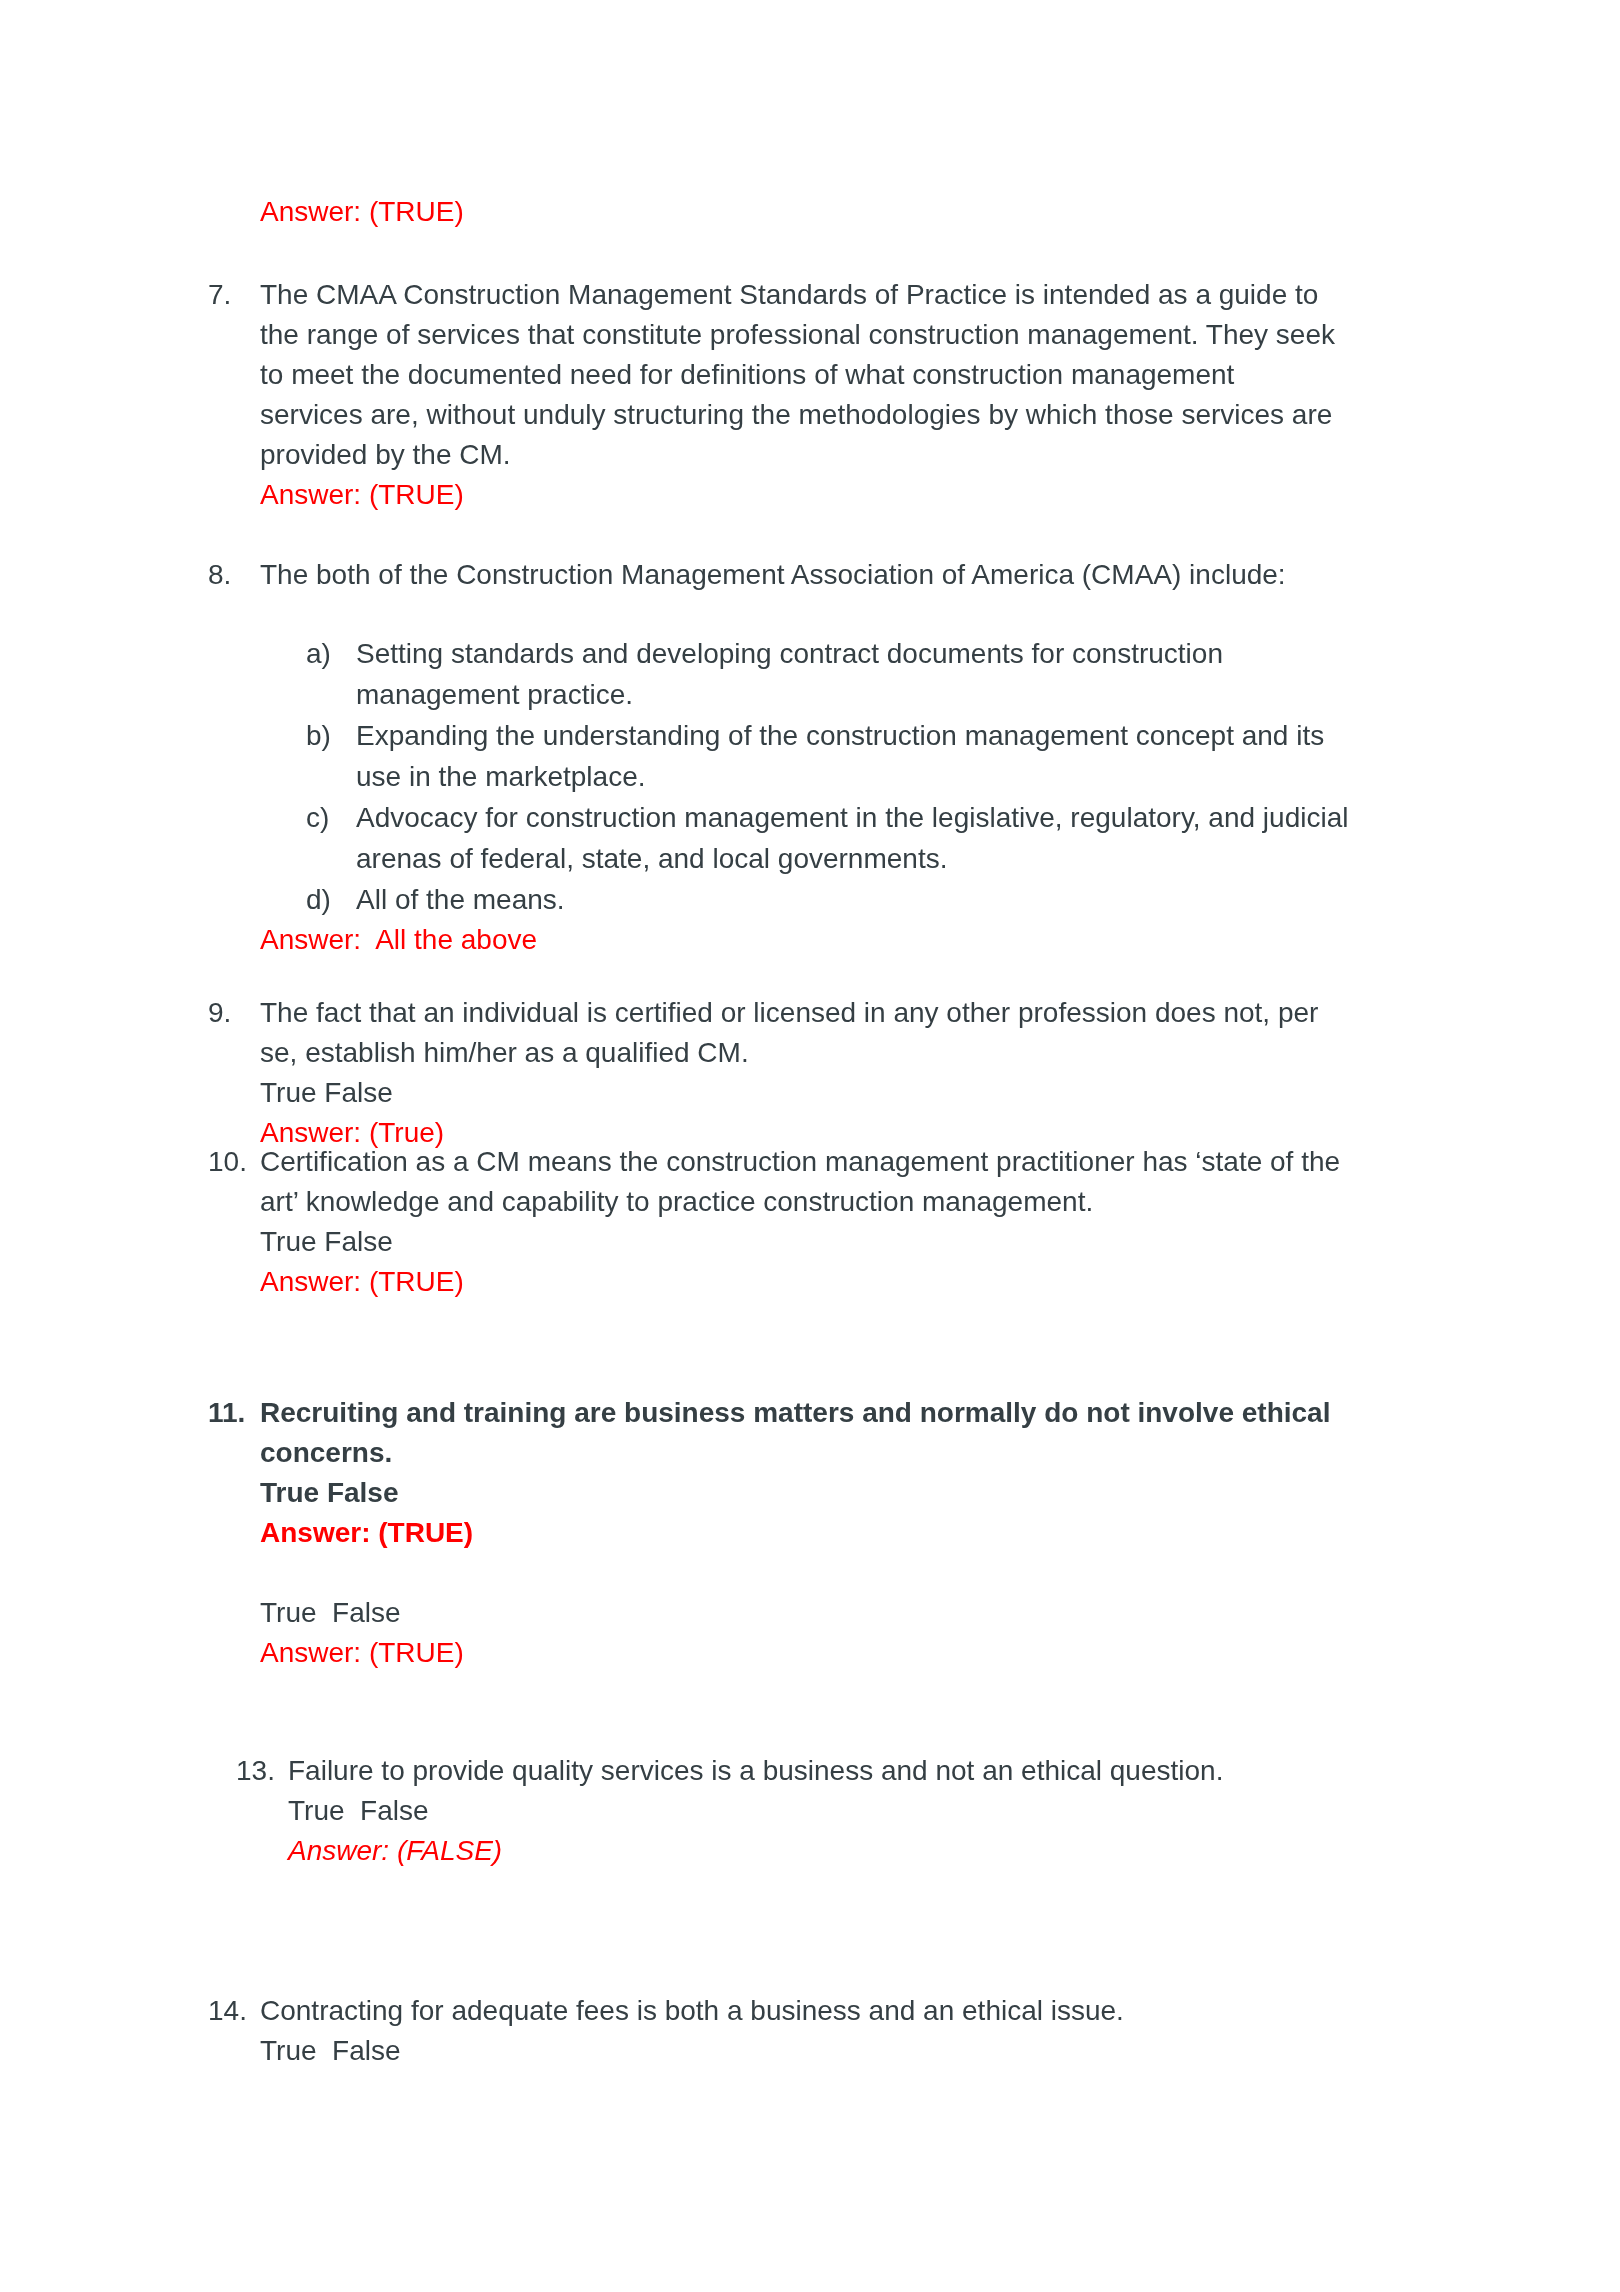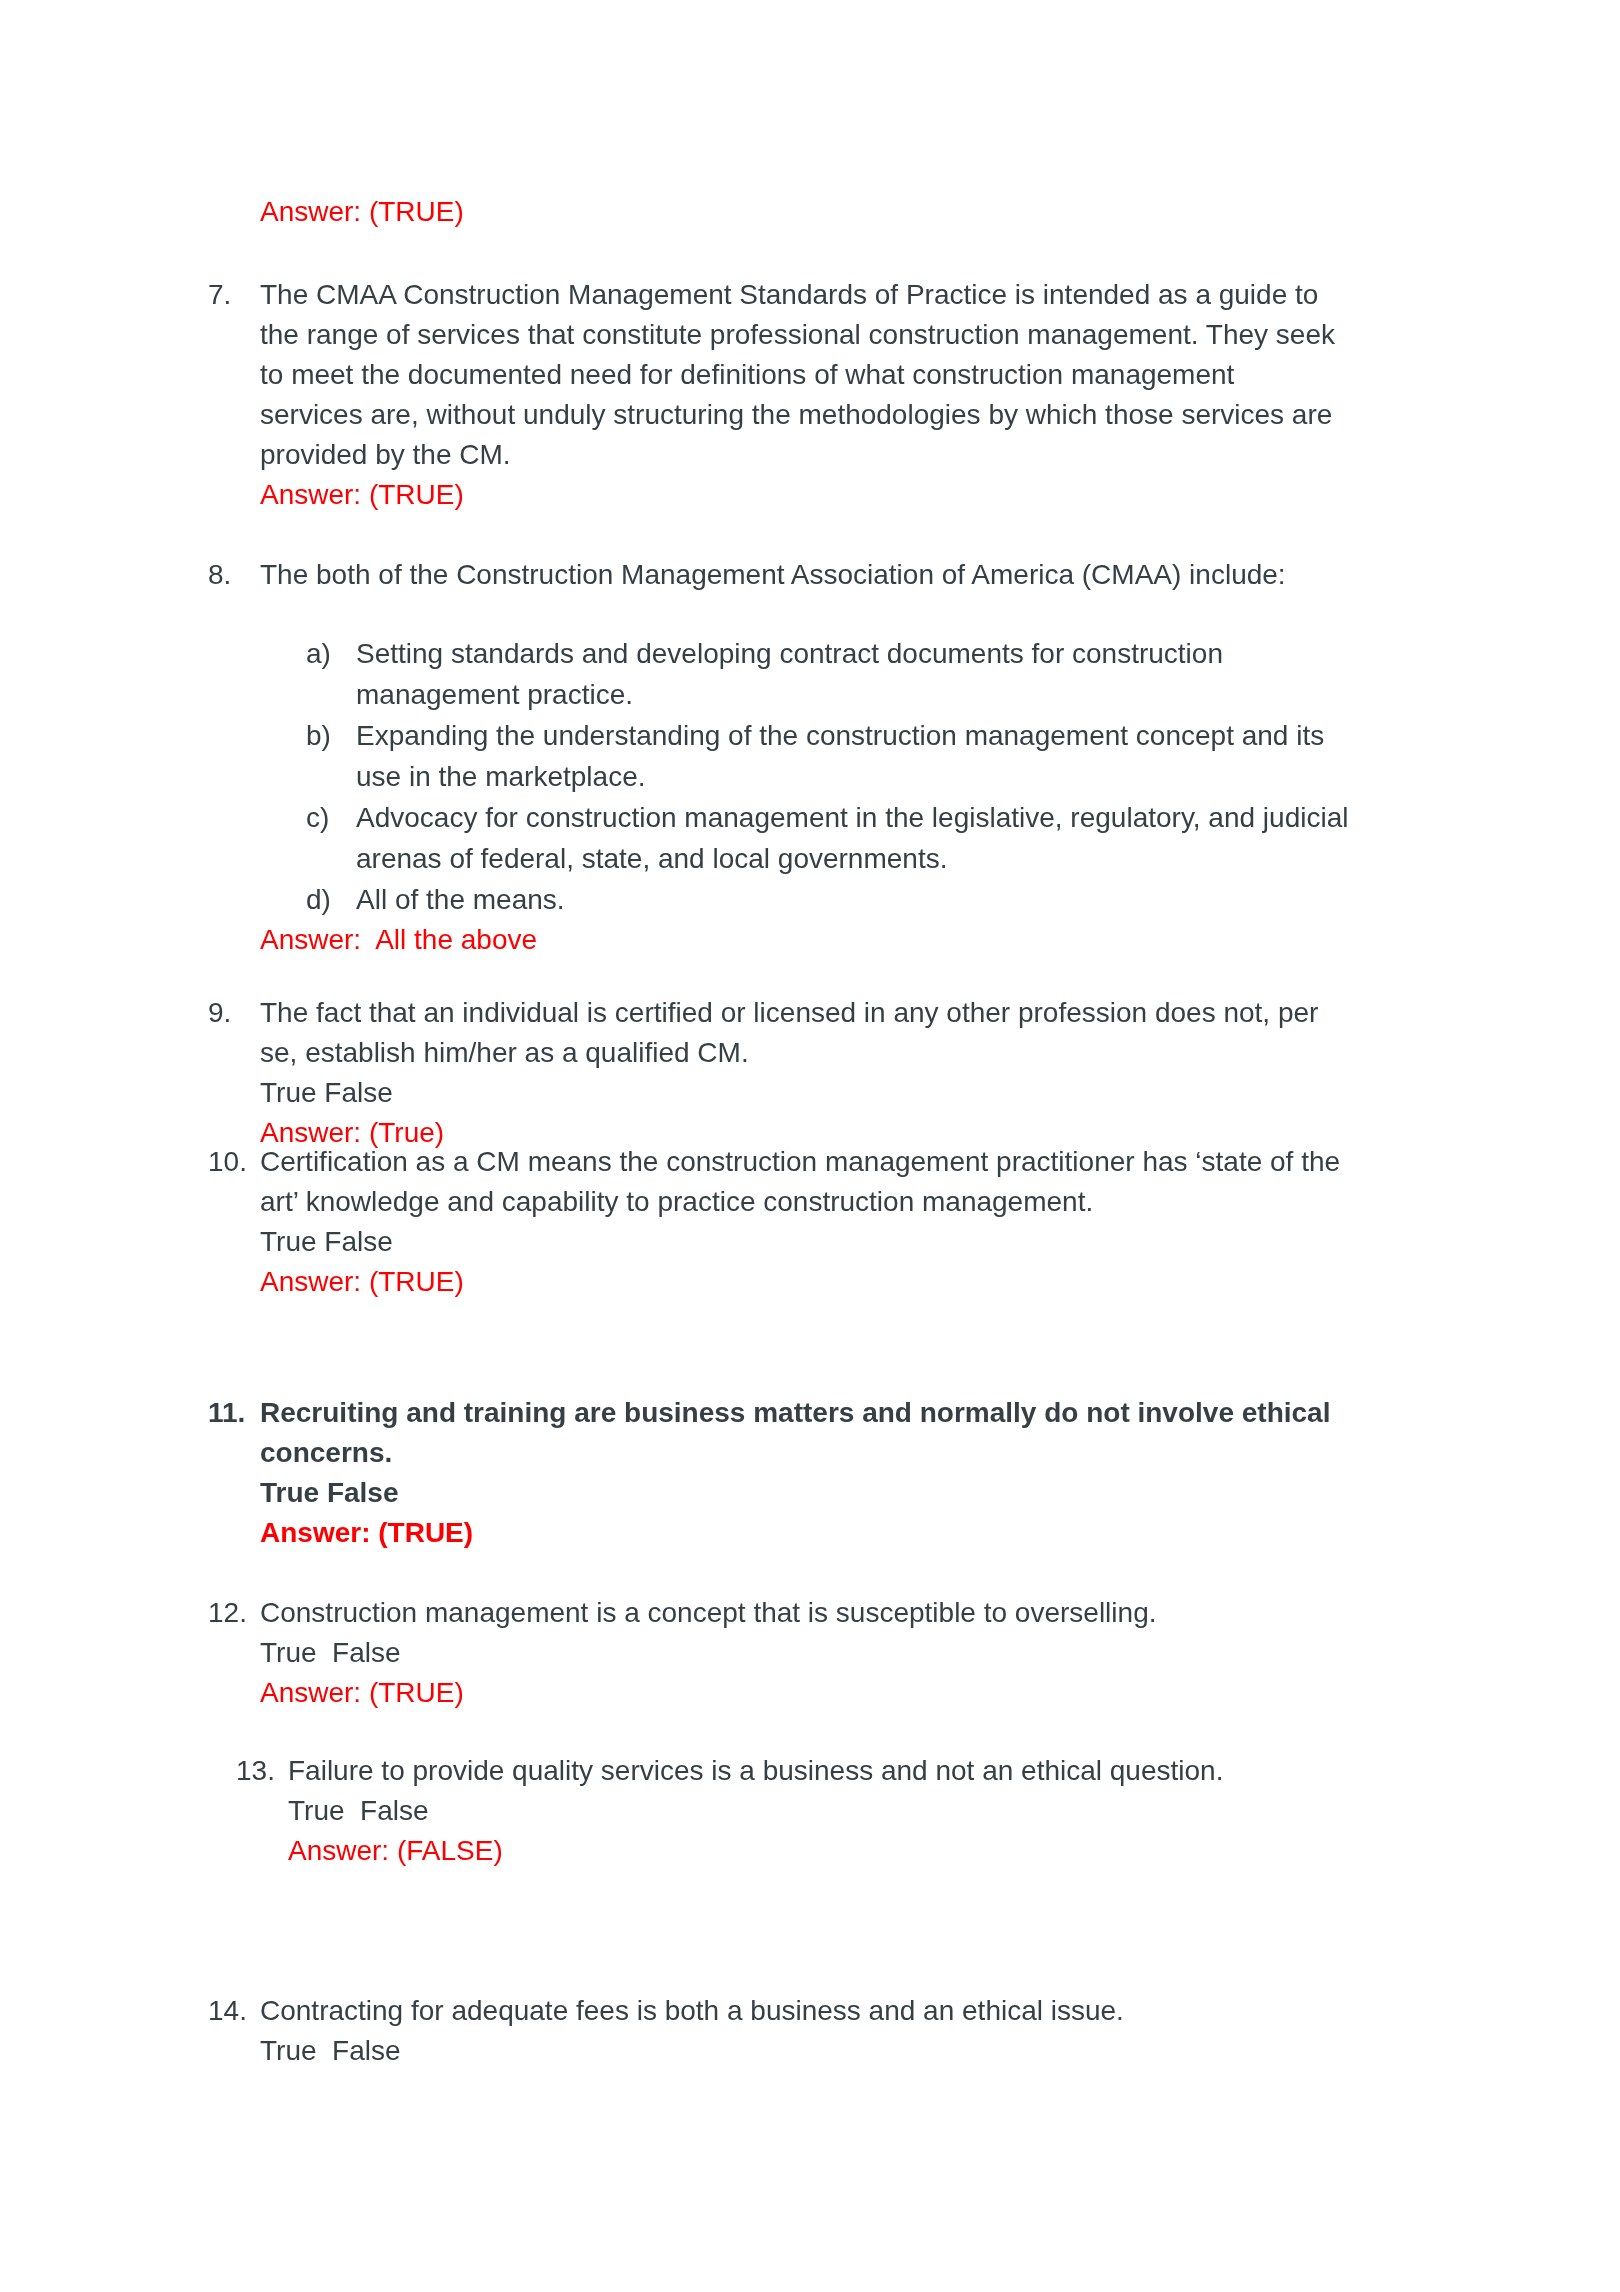--- a/index.html
+++ b/index.html
@@ -126,34 +126,30 @@
     <div class="block" style="top: 1393px; font-weight: bold;">
       <div class="qrow">
         <div class="qnum">11.</div>
         <div class="qtext">Recruiting and training are business matters and normally do not involve ethical
 concerns.</div>
       </div>
       <div class="tf">True False</div>
       <div class="answer" style="color: rgb(255, 0, 0);">Answer: (TRUE)</div>
     </div>
     <div class="block" style="top: 1593px;">
-      <div class="qrow">
-        <div class="qnum">12.</div>
-        <div class="qtext">Construction management is a concept that is susceptible to overselling.</div>
-      </div>
       <div class="tf">True  False</div>
       <div class="answer" style="color: rgb(255, 0, 0);">Answer: (TRUE)</div>
     </div>
     <div class="block" style="top: 1751px; margin-left: 28px;">
       <div class="qrow">
         <div class="qnum">13.</div>
         <div class="qtext">Failure to provide quality services is a business and not an ethical question.</div>
       </div>
       <div class="tf">True  False</div>
-      <div class="answer" style="color: rgb(255, 0, 0);">Answer: (FALSE)</div>
+      <div class="answer" style="color: rgb(255, 0, 0); font-style: italic;">Answer: (FALSE)</div>
     </div>
     <div class="block" style="top: 1991px;">
       <div class="qrow">
         <div class="qnum">14.</div>
         <div class="qtext">Contracting for adequate fees is both a business and an ethical issue.</div>
       </div>
       <div class="tf">True  False</div>
     </div>
   </div>
 

